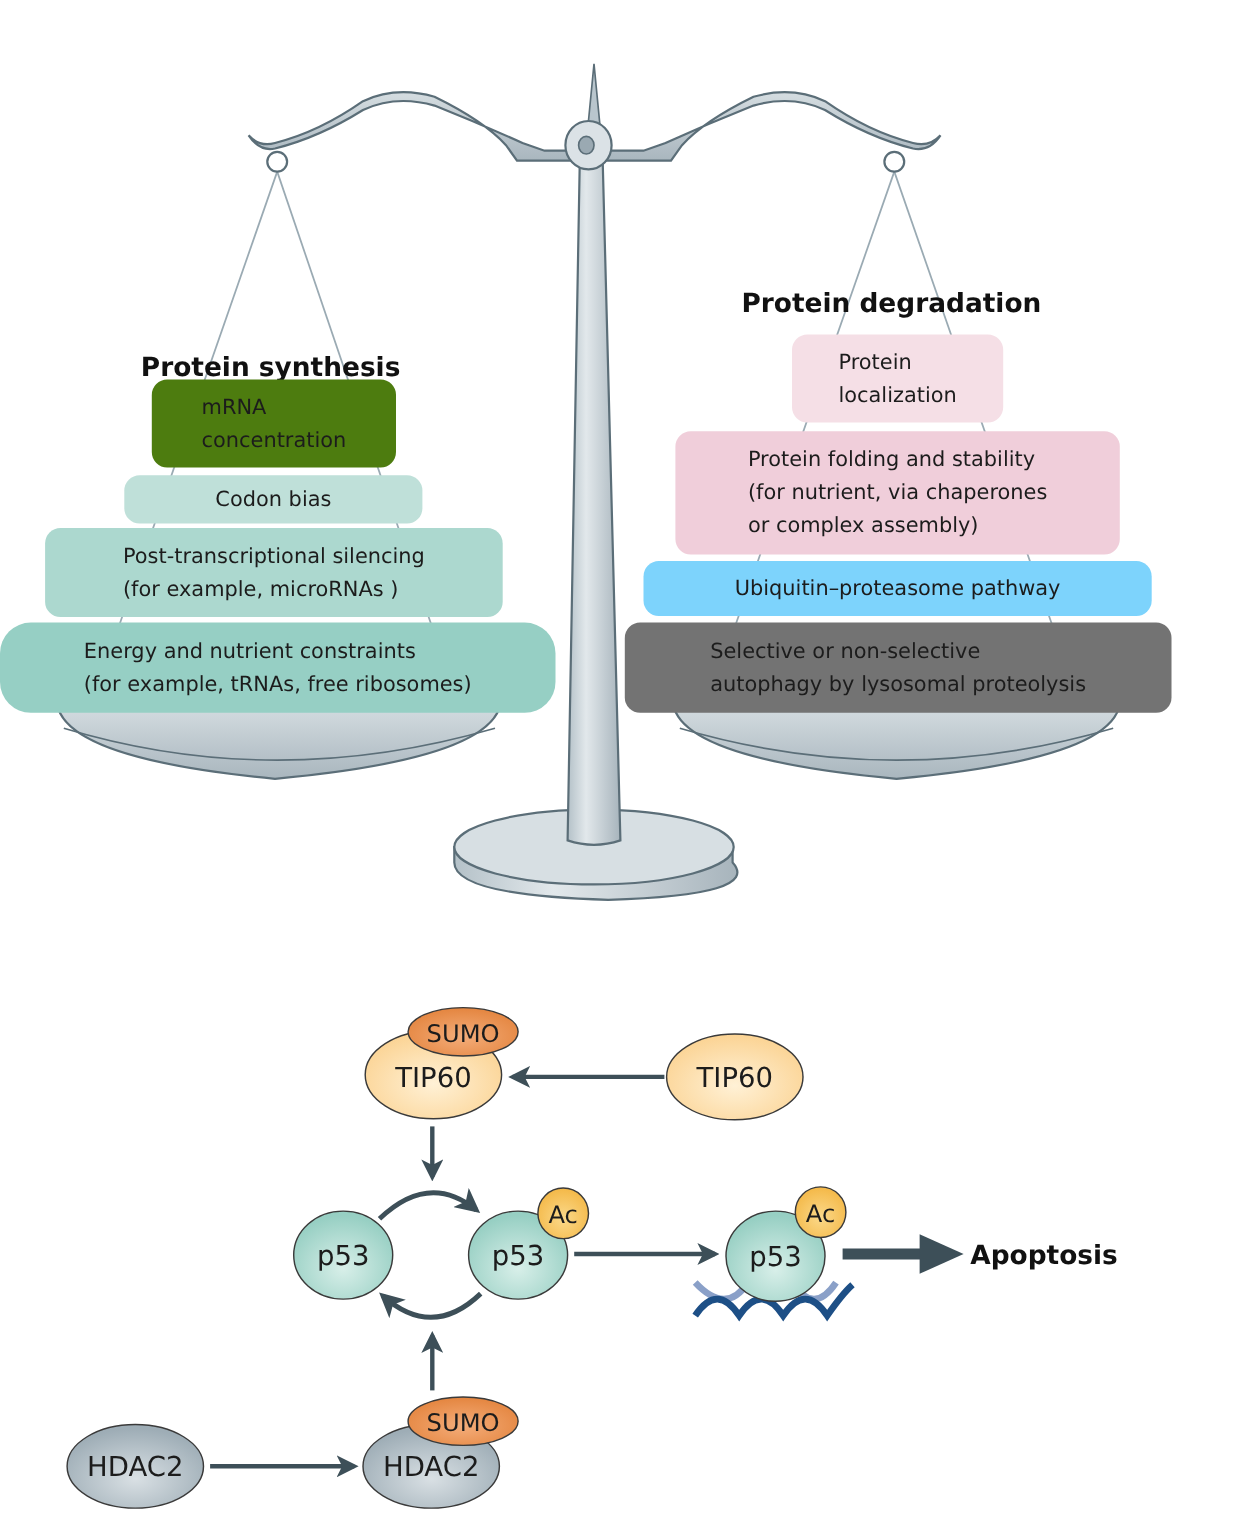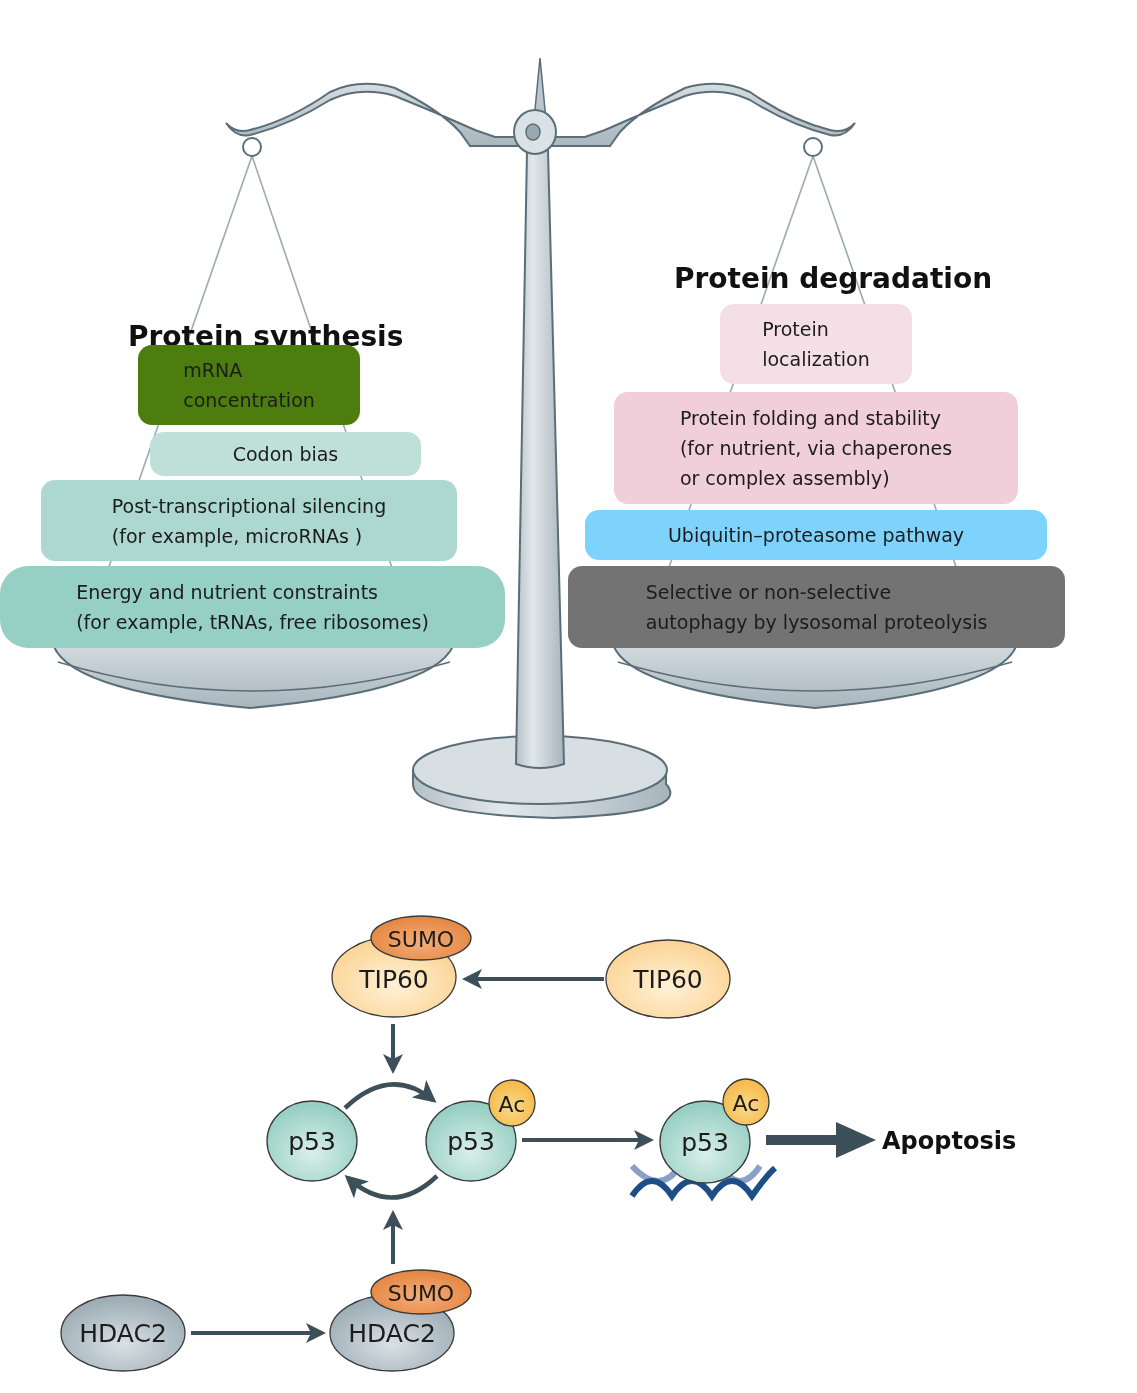--- a/index.html
+++ b/index.html
@@ -4,21 +4,21 @@
 <style>
   html, body { margin: 0; padding: 0; background: #ffffff; }
   body { width: 1137px; height: 1393px; position: relative; overflow: hidden;
          font-family: "DejaVu Sans", sans-serif; color: #1a1a1a; }
   #stage { position: absolute; left: 0; top: 0; }
   .box { position: absolute; border-radius: 14px; text-align: left;
          font-family: "DejaVu Sans", sans-serif; font-size: 19px; line-height: 30px;
          color: #1c1c1c; display: flex; align-items: center; justify-content: center;
          white-space: pre-line; }
   .heading { position: absolute; font-family: "DejaVu Sans", sans-serif; font-weight: bold;
-             font-size: 28px; color: #111; white-space: nowrap; }
+             font-size: 24px; color: #111; white-space: nowrap; }
   .lbl { font-family: "DejaVu Sans", sans-serif; font-size: 25px; fill: #1c1c1c; }
   .lbl-small { font-family: "DejaVu Sans", sans-serif; font-size: 22px; fill: #1c1c1c; }
   .lbl-bold { font-family: "DejaVu Sans", sans-serif; font-size: 24px; font-weight: bold; fill: #111; }
 </style>
 </head>
 <body>
 
 <svg id="stage" width="1137" height="1393" viewBox="0 0 1137 1393">
   <defs>
     <linearGradient id="metal" x1="0" y1="0" x2="1" y2="0">
@@ -163,21 +163,21 @@
 
     <text class="lbl-bold" x="882" y="1149">Apoptosis</text>
   </g>
 </svg>
 
 <div class="heading" style="left:128px; top:320px;text-align:right;">Protein synthesis</div>
 <div class="heading" style="left:674px; top:262px;">Protein degradation</div>
 
 <div class="box" id="l0" style="left: 138px; top: 345px; width: 222px; height: 80px; background: #4d7c0f;">mRNA
 concentration</div>
-<div class="box" id="l1" style="left: 113px; top: 432px; width: 271px; height: 44px; background: rgb(191, 224, 217); margin-left: 37px;">Codon bias</div>
+<div class="box" id="l1" style="left: 113px; top: 432px; width: 271px; height: 44px; background: rgb(191, 224, 217);">Codon bias</div>
 <div class="box" id="l2" style="left: 41px; top: 480px; width: 416px; height: 81px; background: rgb(172, 216, 207);">Post-transcriptional silencing
 (for example, microRNAs )</div>
 <div class="box" id="l3" style="left: 0px; top: 566px; width: 505px; height: 82px; background: rgb(150, 207, 196); border-radius: 28px;">Energy and nutrient constraints
 (for example, tRNAs, free ribosomes)</div>
 
 <div class="box" id="r0" style="left: 720px; top: 304px; width: 192px; height: 80px; background: rgb(245, 223, 230);">Protein
 localization</div>
 <div class="box" id="r1" style="left: 614px; top: 392px; width: 404px; height: 112px; background: rgb(240, 206, 218);">Protein folding and stability
 (for nutrient, via chaperones
 or complex assembly)</div>

